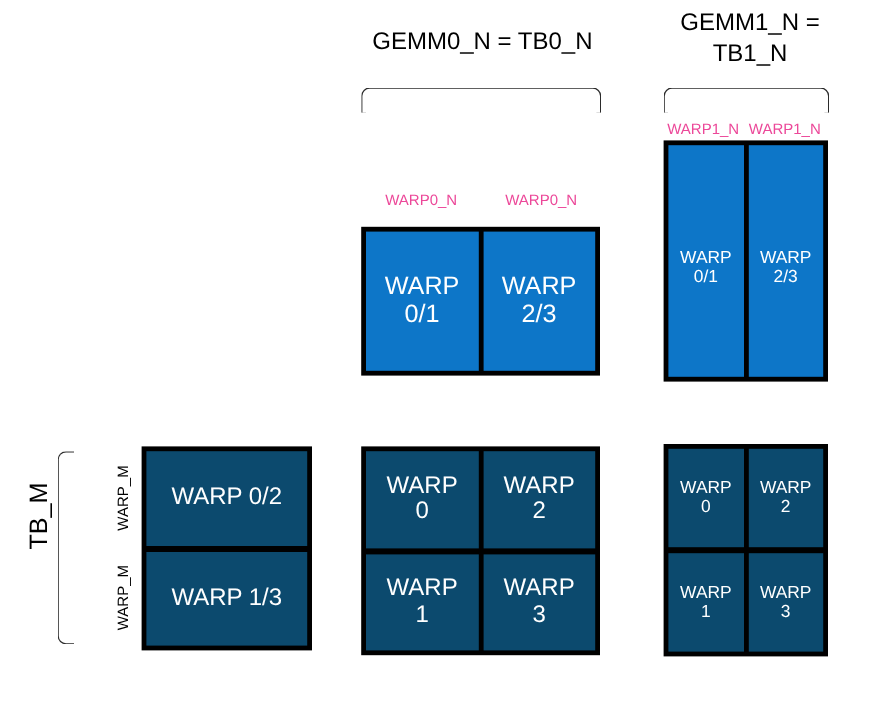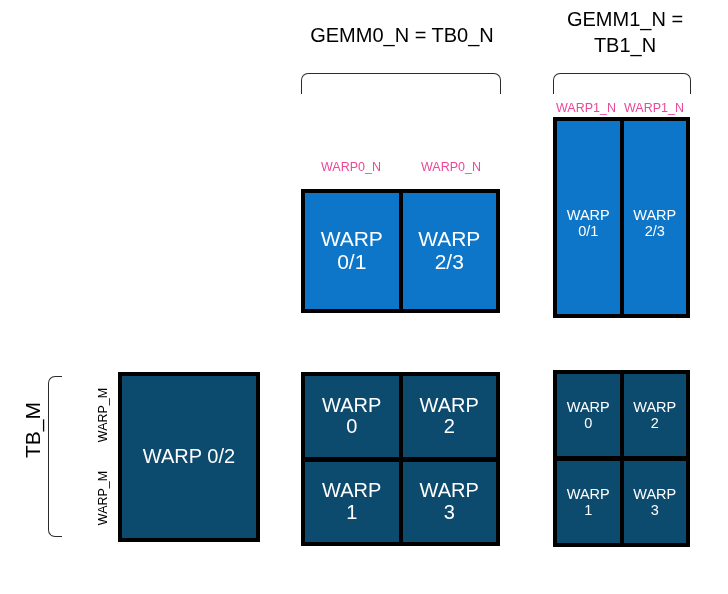--- a/index.html
+++ b/index.html
@@ -209,20 +209,21 @@
     </div>
     <div class="col">
       <div class="cell">WARP
 2/3</div>
     </div>
   </div>
 
   <div class="group" id="group-green-left">
     <div class="col">
       <div class="cell green">WARP 0/2</div>
+      <div class="cell green">WARP 1/3</div>
     </div>
   </div>
 
   <div class="group gap-v" id="group-green-mid">
     <div class="col">
       <div class="cell green">WARP
 0</div>
       <div class="cell green">WARP
 1</div>
     </div>

